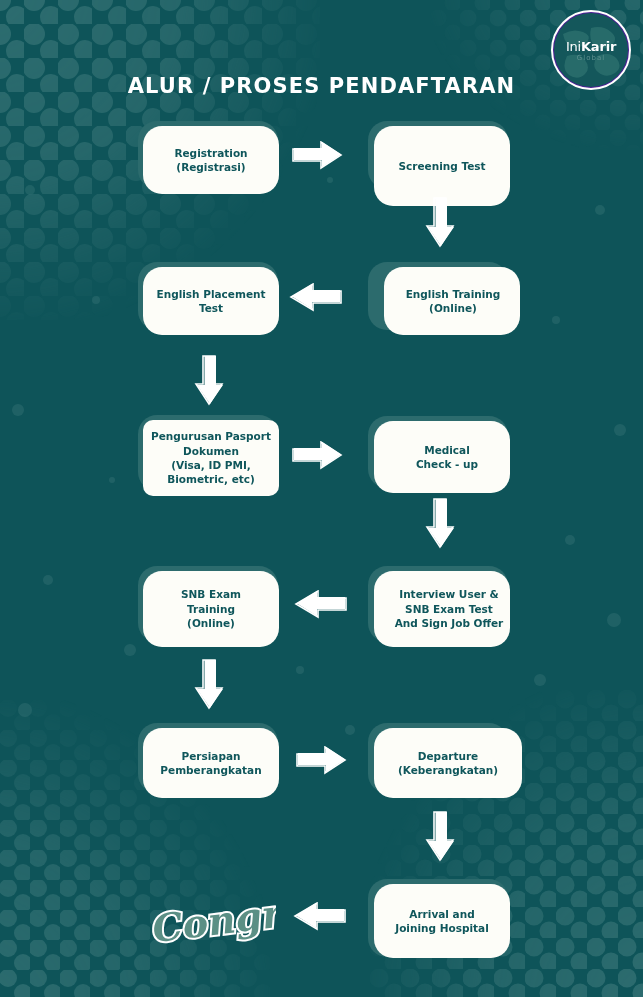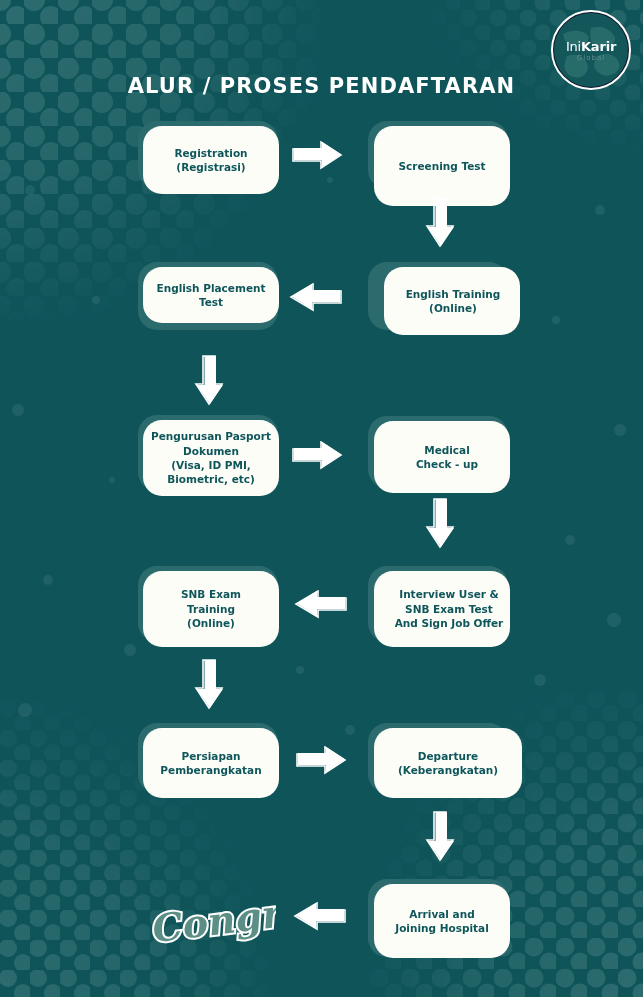--- a/index.html
+++ b/index.html
@@ -32,21 +32,21 @@
     font-family:"DejaVu Sans", sans-serif;
     white-space:nowrap;
   }
 
   
   .logo{
     position:absolute;
     left:551px;top:10px;
     width:76px;height:76px;
     border-radius:50%;
-    background:#0f172a;
+    background:#4c1d95;
     border:2px solid #ffffff;
     overflow:hidden;
   }
   .logo .globe{
     position:absolute;left:0;top:0;width:100%;height:100%;
   }
   .logo .brand{
     position:absolute;left:0;top:28px;width:100%;
     text-align:center;
     color:#ffffff;
@@ -247,21 +247,21 @@
   </div>
 
   <div class="arrow" style="left:422px;top:196px;width:36px;height:52px;">
     <svg width="36" height="52" viewBox="0 0 36 52">
       <polygon points="12,2 12,30 5,30 18,50 31,30 24,30 24,2" fill="none" stroke="#ffffff" stroke-width="1.6"></polygon>
       <polygon points="13.5,2 25,2 25,31 32,31 19,50 6,31 13.5,31" fill="#ffffff"></polygon>
     </svg>
   </div>
 
   <div class="nodeshadow" style="left:138px;top:262px;width:140px;height:68px;"></div>
-  <div class="node" style="left:143px;top:267px;width:136px;height:56px;">
+  <div class="node" style="left:143px;top:267px;width:136px;height:68px;">
     <span class="lbl">English Placement
 Test</span>
   </div>
 
   <div class="arrow" style="left:288px;top:283px;width:55px;height:34px;">
     <svg width="55" height="34" viewBox="0 0 55 34">
       <polygon points="53,20 25,20 25,27 3,14 25,1 25,8 53,8" fill="none" stroke="#ffffff" stroke-width="1.6"></polygon>
       <polygon points="52,7 24,7 24,1 4,13.5 24,26 24,19 52,19" fill="#ffffff"></polygon>
     </svg>
   </div>
@@ -273,21 +273,21 @@
   </div>
 
   <div class="arrow" style="left:191px;top:354px;width:36px;height:52px;">
     <svg width="36" height="52" viewBox="0 0 36 52">
       <polygon points="12,2 12,30 5,30 18,50 31,30 24,30 24,2" fill="none" stroke="#ffffff" stroke-width="1.6"></polygon>
       <polygon points="13.5,2 25,2 25,31 32,31 19,50 6,31 13.5,31" fill="#ffffff"></polygon>
     </svg>
   </div>
 
   <div class="nodeshadow" style="left:138px;top:415px;width:140px;height:76px;"></div>
-  <div class="node" style="left:143px;top:420px;width:136px;height:76px;">
+  <div class="node" style="left:143px;top:420px;width:136px;height:76px;border-radius:10px;">
     <span class="lbl">Pengurusan Pasport
 Dokumen
 (Visa, ID PMI,
 Biometric, etc)</span>
   </div>
 
   <div class="arrow" style="left:291px;top:441px;width:52px;height:34px;">
     <svg width="52" height="34" viewBox="0 0 52 34">
       <polygon points="2,20 30,20 30,27 50,14 30,1 30,8 2,8" fill="none" stroke="#ffffff" stroke-width="1.6"></polygon>
       <polygon points="3,7 31,7 31,1 50,13.5 31,26 31,19 3,19" fill="#ffffff"></polygon>

